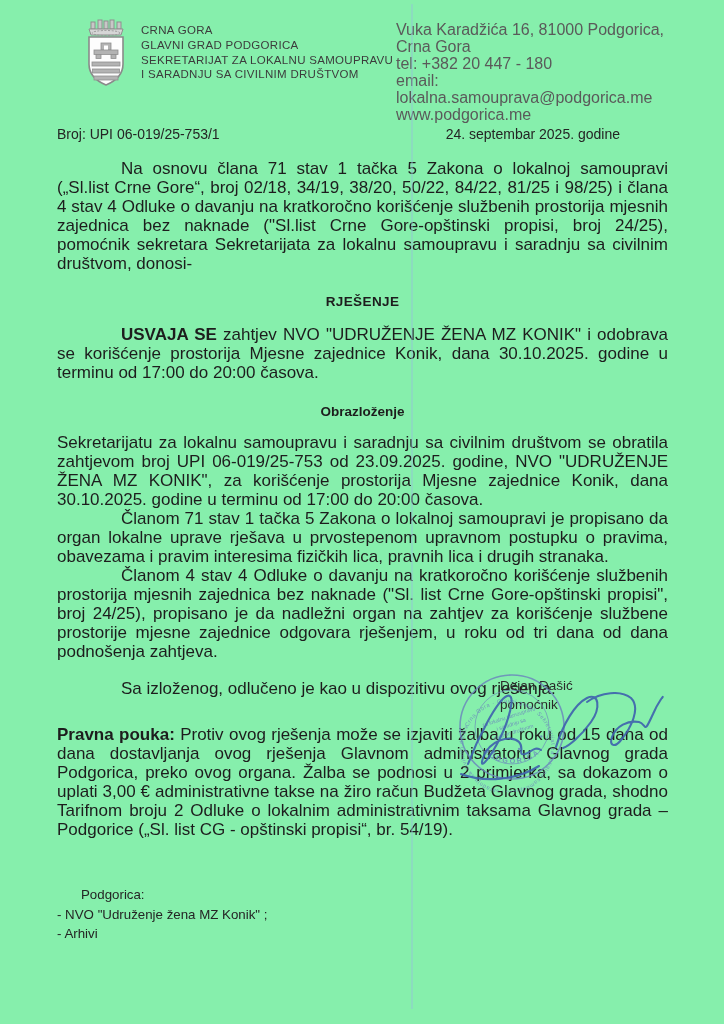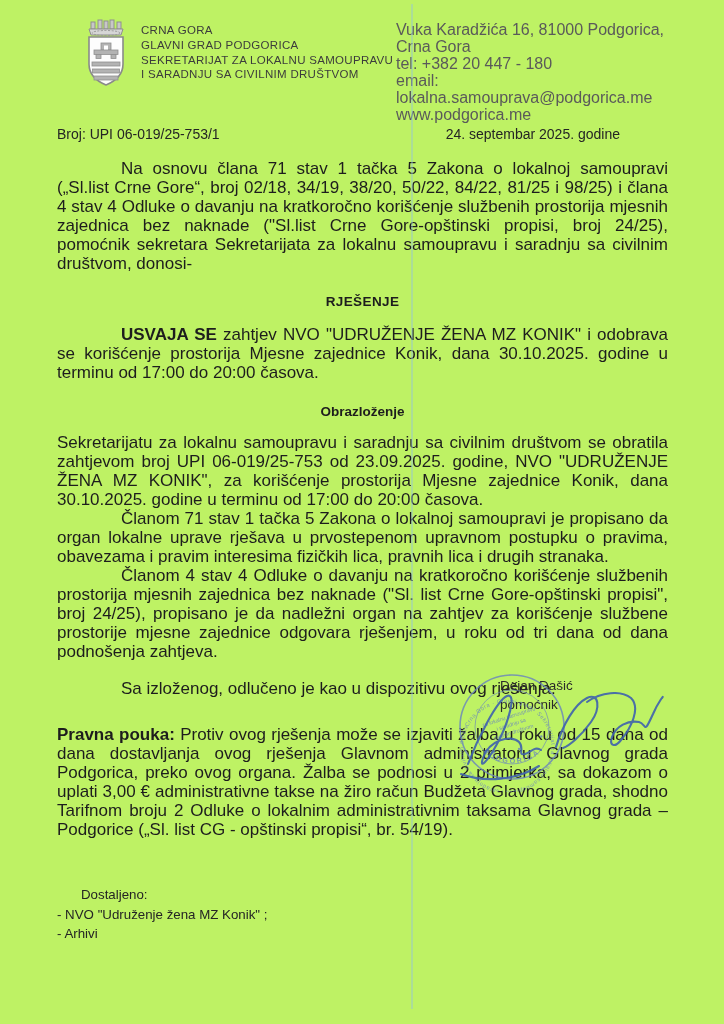--- a/index.html
+++ b/index.html
@@ -1,21 +1,21 @@
 <!DOCTYPE html>
 <html><head>
 <meta charset="utf-8">
 <style>
   * { margin:0; padding:0; box-sizing:border-box; }
   html,body { background:#888; }
   .page {
     position:relative;
     width:724px; height:1024px;
     margin:0 auto;
-    background:#bef264;
+    background:#86efac;
     font-family:"Liberation Sans","DejaVu Sans",sans-serif;
     color:#1f1f1f;
     padding:18px 56px 0 57px;
     overflow:hidden;
   }
   .fold-line {
     position:absolute; left:411px; top:4px; width:2px; height:1005px;
     background:rgba(148,196,214,0.45);
     pointer-events:none;
   }
@@ -154,18 +154,18 @@
   <svg class="ink-svg" width="250" height="150" viewBox="0 0 250 150">
     <g stroke="#3f62ae" stroke-width="2.1" fill="none" stroke-linecap="round" stroke-linejoin="round" opacity="0.9">
       <path d="M43,112 C52,88 72,48 82,44 C92,40 84,70 72,92 C62,110 54,118 58,106 C64,88 86,82 94,90 C100,96 92,104 100,102 C106,100 110,94 116,98"></path>
       <path d="M36,122 C60,131 92,128 114,114"></path>
       <path d="M131,95 C138,72 150,52 162,46 C174,40 176,56 166,70 C156,84 144,94 138,96"></path>
       <path d="M162,50 C176,40 196,38 206,46 C216,56 206,76 196,88 C190,96 184,94 187,85 C191,74 203,68 214,70 C222,72 218,84 228,62 C233,50 240,42 237,46"></path>
     </g>
   </svg>
 
   <div class="distribution">
-    <div class="dist-title">Dostaljeno:</div>
+    <div class="dist-title">Podgorica:</div>
     <div>- NVO "Udruženje žena MZ Konik" ;</div>
     <div>- Arhivi</div>
   </div>
 
 </div>
 
 </body></html>

